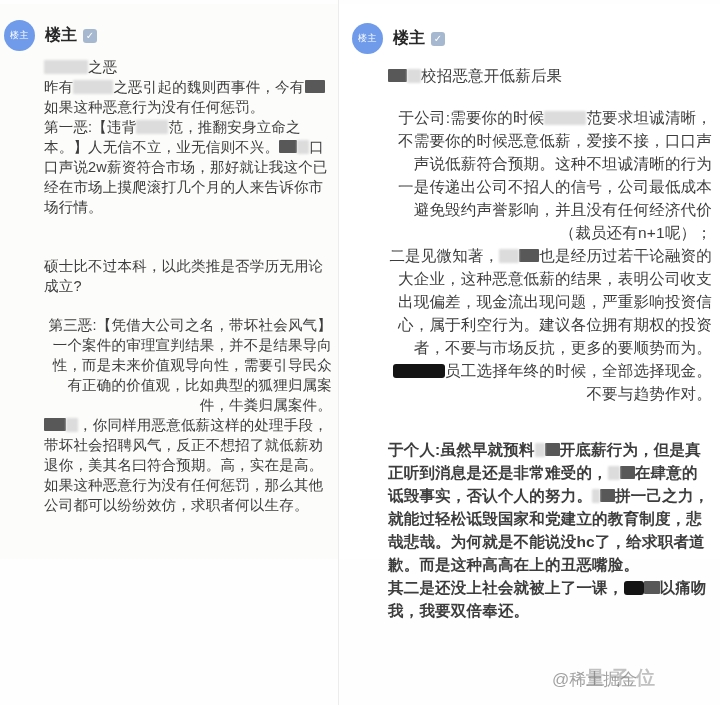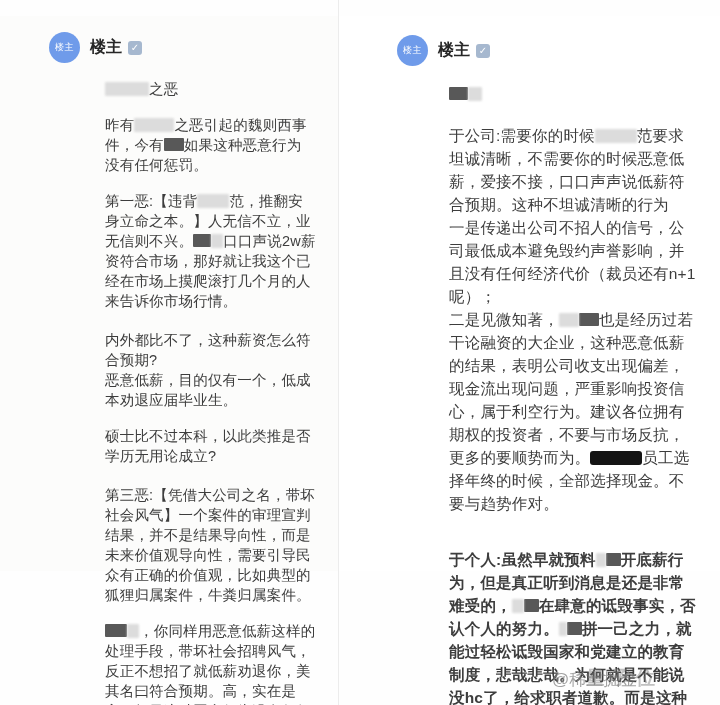--- a/index.html
+++ b/index.html
@@ -2,21 +2,21 @@
 <html style="--avatar: #6f9bea; --badge: #a6b8cf; --text: #3d3d3d; --redact-light: #dcdcdc; --redact-dark: #585858; --redact-black: #141414;"><head>
 <meta charset="utf-8">
 <style>
   html,body{margin:0;padding:0;}
   body{
     width:720px;height:705px;overflow:hidden;
     background:#ffffff;
     font-family:"Liberation Sans","DejaVu Sans",sans-serif;
   }
   .page{position:relative;width:720px;height:705px;background:#fefefe;}
-  .panel{position:absolute;top:16px;height:555px;box-sizing:border-box;padding-left:45px;}
+  .panel{position:absolute;top:4px;height:555px;box-sizing:border-box;}
   .panel-left{left:0;width:338px;background:#fcfcfb;}
   .panel-right{left:339px;width:381px;background:#ffffff;}
   .divider{position:absolute;left:338px;top:0;width:1px;height:705px;background:#ececec;}
 
   .panel-header{display:flex;align-items:center;}
   .panel-left .panel-header{padding:16px 0 0 4px;}
   .panel-right .panel-header{padding:19px 0 0 13px;}
   .avatar{
     width:31px;height:31px;border-radius:50%;
     background:var(--avatar,#6f9bea);
@@ -28,22 +28,22 @@
     margin-left:6px;width:14px;height:14px;border-radius:3px;
     background:var(--badge,#a6b8cf);color:#ffffff;
     display:inline-flex;align-items:center;justify-content:center;
     font-size:10px;line-height:1;
   }
 
   .panel-body{color:var(--text,#3d3d3d);}
   .panel-left  .panel-body{margin:6px 6px 0 44px;font-size:14.5px;line-height:20px;letter-spacing:0.2px;}
   .panel-right .panel-body{margin:10px 8px 0 49px;font-size:15.5px;line-height:23px;letter-spacing:0.2px;}
 
-  .para{margin:16px;}
-  .para.gap1{margin-top:19px;}
+  .para{margin:0;}
+  .para.gap1{margin-top:19px;text-align:right;}
   .para.gap2{margin-top:33px;font-weight:bold;}
 
   .redact{display:inline-block;border-radius:1px;vertical-align:-1px;}
   .redact.light{background:var(--redact-light,#dcdcdc);height:14px;vertical-align:-2px;filter:blur(1.2px);}
   .redact.dark{background:var(--redact-dark,#585858);height:13px;}
   .redact.black{background:var(--redact-black,#141414);height:14px;border-radius:3px;vertical-align:-2px;}
 
   .watermark{position:absolute;right:8px;bottom:14px;width:160px;height:26px;pointer-events:none;margin-top:43px;}
   .wm1{position:absolute;left:0;top:3px;font-size:17px;color:rgba(130,130,130,0.75);white-space:nowrap;}
   .wm2{position:absolute;left:34px;top:0;font-size:19px;font-weight:bold;color:rgba(120,120,120,0.45);white-space:nowrap;letter-spacing:6px;}
@@ -58,39 +58,39 @@
       <div class="avatar">
         <span>楼主</span>
       </div>
       <span class="author">楼主</span>
       <span class="badge">✓</span>
     </div>
     <div class="panel-body">
         <div class="para"><span class="redact light" style="width: 44px;"></span><span>之恶</span></div>
         <div class="para"><span>昨有</span><span class="redact light" style="width: 40px;"></span><span>之恶引起的魏则西事件，今有</span><span class="redact dark" style="width: 20px;"></span><span>如果这种恶意行为没有任何惩罚。</span></div>
         <div class="para"><span>第一恶:【违背</span><span class="redact light" style="width: 32px;"></span><span>范，推翻安身立命之本。】人无信不立，业无信则不兴。</span><span class="redact dark" style="width: 18px;"></span><span class="redact light" style="width: 12px;"></span><span>口口声说2w薪资符合市场，那好就让我这个已经在市场上摸爬滚打几个月的人来告诉你市场行情。</span></div>
-        <div class="para gap1"><span>内外都比不了，这种薪资怎么符合预期?</span><br><span>恶意低薪，目的仅有一个，低成本劝退应届毕业生。</span></div>
+        <div class="para gap1"><br></div>
         <div class="para"><span>硕士比不过本科，以此类推是否学历无用论成立?</span></div>
         <div class="para gap1"><span>第三恶:【凭借大公司之名，带坏社会风气】一个案件的审理宣判结果，并不是结果导向性，而是未来价值观导向性，需要引导民众有正确的价值观，比如典型的狐狸归属案件，牛粪归属案件。</span></div>
         <div class="para"><span class="redact dark" style="width: 22px;"></span><span class="redact light" style="width: 12px;"></span><span>，你同样用恶意低薪这样的处理手段，带坏社会招聘风气，反正不想招了就低薪劝退你，美其名曰符合预期。高，实在是高。如果这种恶意行为没有任何惩罚，那么其他公司都可以纷纷效仿，求职者何以生存。</span></div>
       </div>
   </div>
 
   <div class="divider"></div>
 
   <div class="panel panel-right">
     <div class="panel-header">
       <div class="avatar">
         <span>楼主</span>
       </div>
       <span class="author">楼主</span>
       <span class="badge">✓</span>
     </div>
     <div class="panel-body">
-        <div class="para"><span class="redact dark" style="width: 19px;"></span><span class="redact light" style="width: 14px;"></span></div>
+        <div class="para"><span class="redact dark" style="width: 19px;"></span><span class="redact light" style="width: 14px;"></span><span>校招恶意开低薪后果</span></div>
         <div class="para gap1"><span>于公司:需要你的时候</span><span class="redact light" style="width: 42px;"></span><span>范要求坦诚清晰，不需要你的时候恶意低薪，爱接不接，口口声声说低薪符合预期。这种不坦诚清晰的行为</span><br><span>一是传递出公司不招人的信号，公司最低成本避免毁约声誉影响，并且没有任何经济代价（裁员还有n+1呢）；</span><br><span>二是见微知著，</span><span class="redact light" style="width: 20px;"></span><span class="redact dark" style="width: 20px;"></span><span>也是经历过若干论融资的大企业，这种恶意低薪的结果，表明公司收支出现偏差，现金流出现问题，严重影响投资信心，属于利空行为。建议各位拥有期权的投资者，不要与市场反抗，更多的要顺势而为。</span><span class="redact black" style="width: 52px;"></span><span>员工选择年终的时候，全部选择现金。不要与趋势作对。</span></div>
         <div class="para gap2"><span>于个人:虽然早就预料</span><span class="redact light" style="width: 10px;"></span><span class="redact dark" style="width: 15px;"></span><span>开底薪行为，但是真正听到消息是还是非常难受的，</span><span class="redact light" style="width: 12px;"></span><span class="redact dark" style="width: 15px;"></span><span>在肆意的诋毁事实，否认个人的努力。</span><span class="redact light" style="width: 8px;"></span><span class="redact dark" style="width: 15px;"></span><span>拼一己之力，就能过轻松诋毁国家和党建立的教育制度，悲哉悲哉。为何就是不能说没hc了，给求职者道歉。而是这种高高在上的丑恶嘴脸。</span><br><span>其二是还没上社会就被上了一课，</span><span class="redact black" style="width: 20px;"></span><span class="redact dark" style="width: 16px;"></span><span>以痛吻我，我要双倍奉还。</span></div>
       </div>
   </div>
 
   <div class="watermark">
     <span class="wm1">@稀土掘金</span>
     <span class="wm2">量子位</span>
   </div>
 

